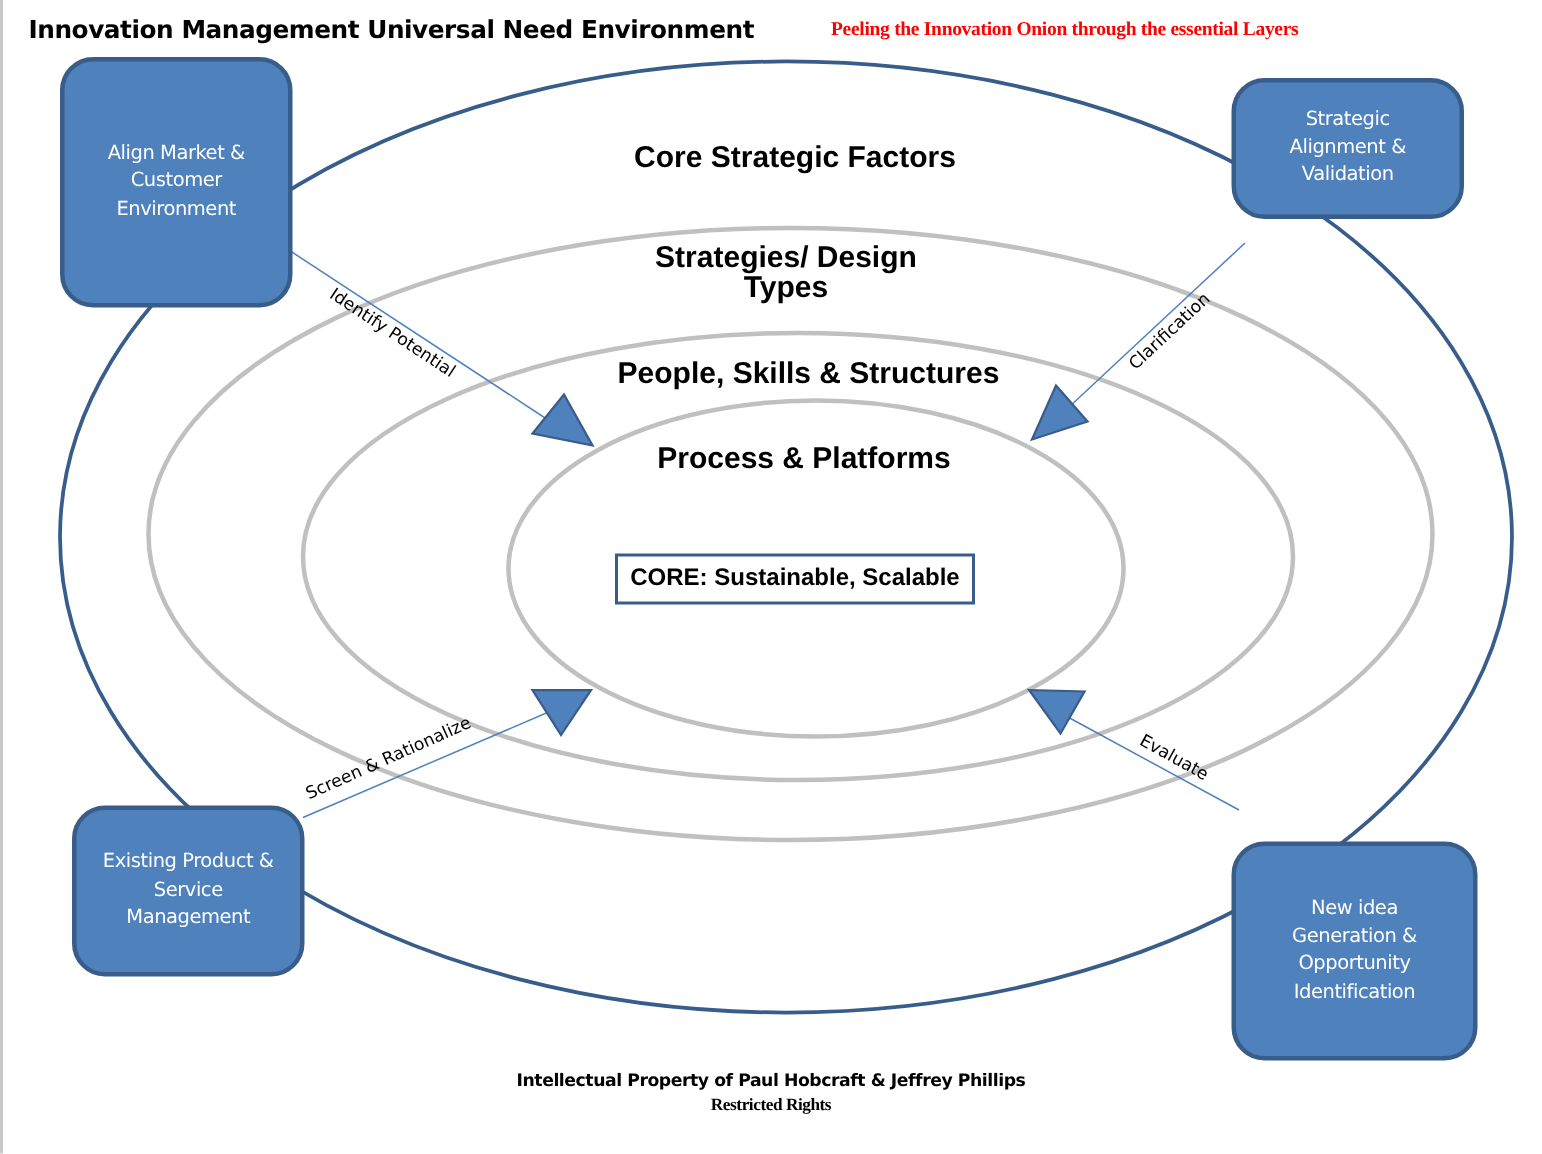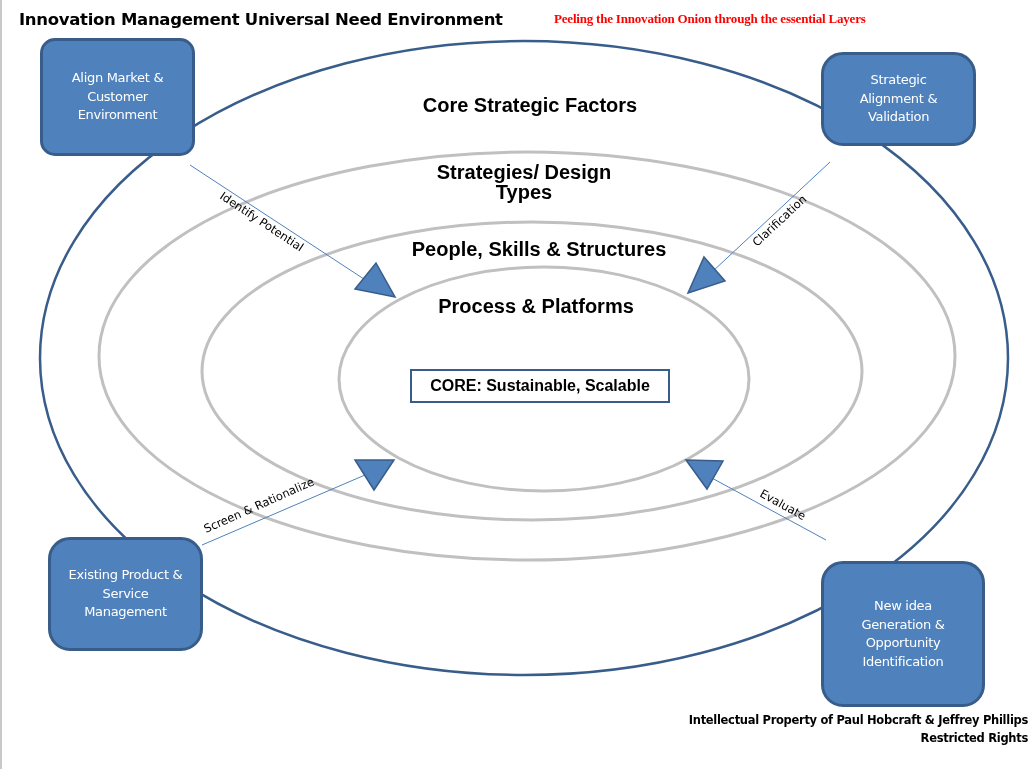--- a/index.html
+++ b/index.html
@@ -3,22 +3,22 @@
   <meta charset="utf-8">
   <style>
     html, body { margin: 0; padding: 0; background: #ffffff; }
     body { width: 1028px; height: 769px; position: relative; overflow: hidden; font-family: "Liberation Sans", sans-serif; }
     .frame-left { position: absolute; left: 0; top: 0; width: 2px; height: 769px; background: #c8c8c8; }
     svg.diagram { position: absolute; left: 0; top: 0; }
     .title { position: absolute; left: 19px; top: 10px; font-family: "DejaVu Sans", sans-serif; font-weight: bold; font-size: 16.5px; color: #000; letter-spacing: -0.3px; white-space: nowrap; }
     .subtitle { position: absolute; left: 554px; top: 11px; font-family: Liberation Serif, serif; font-weight: bold; font-size: 13px; color: #ff0000; letter-spacing: -0.2px; white-space: nowrap; }
     .box { position: absolute; background: #4f81bd; border: 3px solid #385d8a; border-radius: 22px; color: #ffffff; display: flex; align-items: center; justify-content: center; text-align: center; font-family: "DejaVu Sans", sans-serif; font-size: 13px; line-height: 18.5px; box-sizing: border-box; padding: 0 10px; white-space: pre-line; letter-spacing: -0.3px; }
     .layer { position: absolute; font-weight: bold; font-size: 20px; color: #000; text-align: center; white-space: pre-line; line-height: 20px; }
-    .core { position: absolute; left: 410px; top: 369px; width: 260px; height: 34px; border: 2.5px solid #385d8a; box-sizing: border-box; background: #fff; display: flex; align-items: center; justify-content: center; font-weight: bold; font-size: 16px; color: #000; white-space: nowrap; }
-    .footer { position: absolute; left: 0; width: 1028px; text-align: right; font-family: "DejaVu Sans", sans-serif; font-weight: bold; font-size: 11.5px; color: #000; letter-spacing: -0.3px; }
+    .core { position: absolute; left: 410px; top: 369px; width: 240px; height: 34px; border: 2.5px solid #385d8a; box-sizing: border-box; background: #fff; display: flex; align-items: center; justify-content: center; font-weight: bold; font-size: 16px; color: #000; white-space: nowrap; }
+    .footer { position: absolute; left: 0; width: 1028px; text-align: center; font-family: "DejaVu Sans", sans-serif; font-weight: bold; font-size: 11.5px; color: #000; letter-spacing: -0.3px; }
     .arrow-label { font-family: "DejaVu Sans", sans-serif; font-size: 11.5px; fill: #000; }
   </style>
 </head>
 <body>
 
 <div class="frame-left"></div>
 
 <svg class="diagram" width="1028" height="769" viewBox="0 0 1028 769">
 
   <ellipse cx="524" cy="358" rx="484" ry="317" fill="none" stroke="#385d8a" stroke-width="2.5"></ellipse>
@@ -48,28 +48,28 @@
 <div class="layer" style="left:380px; top:95px; width:300px;">Core Strategic Factors</div>
 <div class="layer" style="left:374px; top:162px; width:300px;">Strategies/ Design
 Types</div>
 <div class="layer" style="left:389px; top:239px; width:300px;">People, Skills &amp; Structures</div>
 <div class="layer" style="left:386px; top:296px; width:300px;">Process &amp; Platforms</div>
 
 <div class="core">
   <span>CORE: Sustainable, Scalable</span>
 </div>
 
-<div class="box" style="left:40px; top:38px; width:155px; height:118px;border-radius:15px;">Align Market &amp;
+<div class="box" style="left:40px; top:38px; width:155px; height:167px;">Align Market &amp;
 Customer
 Environment</div>
 <div class="box" style="left:821px; top:52px; width:155px; height:94px;">Strategic
 Alignment &amp;
 Validation</div>
 <div class="box" style="left:48px; top:537px; width:155px; height:114px;">Existing Product &amp;
 Service
 Management</div>
 <div class="box" style="left:821px; top:529px; width:164px; height:146px;margin-top:32px;">New idea
 Generation &amp;
 Opportunity
 Identification</div>
 
 <div class="footer" style="top:713px;">Intellectual Property of Paul Hobcraft &amp; Jeffrey Phillips</div>
-<div class="footer" style="top:731px;">Restricted Rights</div>
+<div class="footer" style="top:731px;font-family:Liberation Serif, serif;">Restricted Rights</div>
 
 </body></html>

